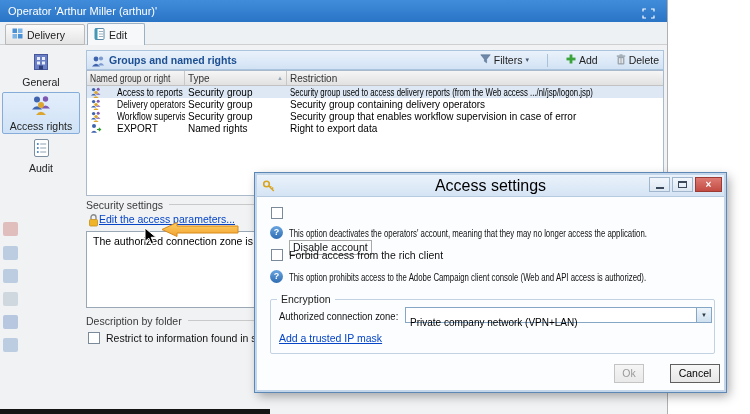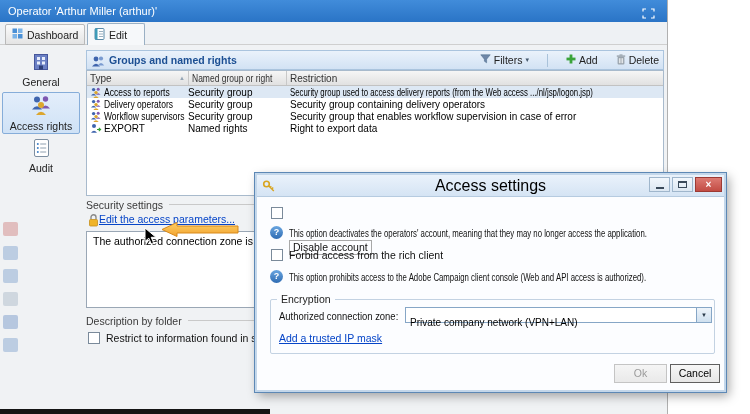--- a/index.html
+++ b/index.html
@@ -26,21 +26,21 @@
   .toolbtn{display:flex;align-items:center;gap:3px;white-space:nowrap;cursor:default;}
   .vsep{width:1px;height:13px;background:#a9c2da;}
   .caret{font-size:7px;color:#44586c;}
   
   .table{left:86px;top:70px;width:578px;height:126px;background:#fff;border:1px solid #a8bacc;}
   .thead{display:flex;height:15px;background:linear-gradient(#f6f6f6,#e1e1e1);border-bottom:1px solid #c2c2c2;font-size:10px;color:#333;}
   .th{display:flex;align-items:center;padding:0 3px;border-right:1px solid #c8c8c8;overflow:hidden;white-space:nowrap;}
   .sort{margin-left:auto;font-size:6px;color:#94a4b4;padding-left:2px;}
   .trow{display:flex;height:12px;align-items:center;font-size:10px;color:#000;}
   .trow.selected{background:#dde8f4;}
-  .td{display:flex;align-items:center;padding:0 3px;height:100%;overflow:hidden;white-space:nowrap;}
+  .td{display:flex;align-items:center;padding:0 3px;height:100%;overflow:hidden;white-space:nowrap;gap:13px;}
   .td svg{flex:none;margin-right:2px;}
   .sq78{display:inline-block;transform:scaleX(.78);transform-origin:0 50%;white-space:nowrap;}
   .sq85{display:inline-block;transform:scaleX(.85);transform-origin:0 50%;white-space:nowrap;}
   .sq90{display:inline-block;transform:scaleX(.9);transform-origin:0 50%;white-space:nowrap;}
   
   .sectionrow{display:flex;align-items:center;font-size:10.5px;color:#3a3a3a;white-space:nowrap;}
   .rule{flex:1;height:1px;background:#c9c9c9;margin-left:6px;}
   .link{color:#0645c8;text-decoration:underline;font-size:10.5px;white-space:nowrap;}
   .secbox{border:1px solid #9aa7b5;background:#fff;font-size:10.5px;color:#000;padding:3px 6px;white-space:nowrap;overflow:hidden;}
   .cb{width:12px;height:12px;background:#fff;border:1px solid #7a8a9a;flex:none;}
@@ -84,21 +84,21 @@
     </div>
 
     <div class="abs tabstrip"></div>
     <div class="abs tab tab-inactive" style="left:5px;top:24px;width:80px;height:21px;">
       <span><svg width="11" height="11" viewBox="0 0 11 11">
             <rect x="0.5" y="0.5" width="4.5" height="4.5" fill="#4a90d6"></rect>
             <rect x="6" y="0.5" width="4.5" height="4.5" fill="#7ab3e8"></rect>
             <rect x="0.5" y="6" width="4.5" height="4.5" fill="#7ab3e8"></rect>
             <rect x="6" y="6" width="4.5" height="4.5" fill="#4a90d6"></rect>
           </svg></span>
-      <span>Dashboard</span>
+      <span>Delivery</span>
     </div>
     <div class="abs tab tab-active" style="left:87px;top:23px;width:58px;height:22px;">
       <span><svg width="11" height="12" viewBox="0 0 11 12">
             <rect x="1" y="0.5" width="9" height="11" rx="1" fill="#fff" stroke="#5b8aa8"></rect>
             <rect x="1" y="0.5" width="2.5" height="11" fill="#3e9bb8"></rect>
             <line x1="5" y1="3.5" x2="9" y2="3.5" stroke="#9ab0c0"></line>
             <line x1="5" y1="6" x2="9" y2="6" stroke="#9ab0c0"></line>
             <line x1="5" y1="8.5" x2="9" y2="8.5" stroke="#9ab0c0"></line>
           </svg></span>
       <span>Edit</span>
@@ -174,26 +174,26 @@
                 <line x1="5" y1="4.2" x2="5" y2="9.2" stroke="#fff" stroke-width="0.8"></line>
                 <line x1="6.6" y1="4.2" x2="6.6" y2="9.2" stroke="#fff" stroke-width="0.8"></line>
               </svg></span>
           <span>Delete</span>
         </span>
       </span>
     </div>
 
     <div class="abs table">
       <div class="thead">
+        <div class="th" style="width:98px;">
+          <span class="sq85">Named group or right</span>
+          <span class="sort">▲</span>
+        </div>
         <div class="th" style="width:102px;">
           <span>Type</span>
-          <span class="sort">▲</span>
-        </div>
-        <div class="th" style="width:98px;">
-          <span class="sq85">Named group or right</span>
           <span class="sort">▲</span>
         </div>
         <div class="th" style="width:376px;border-right:none;">
           <span>Restriction</span>
         </div>
       </div>
       <div class="trow selected">
         <div class="td" style="width:98px;">
             <svg width="12" height="11" viewBox="0 0 12 11">
               <circle cx="3.6" cy="2.6" r="1.7" fill="#3f64ad"></circle>
@@ -348,19 +348,19 @@
 
     <div class="abs gbox" style="left:13px;top:124px;width:445px;height:55px;"></div>
     <span class="abs gboxlabel" style="left:20px;top:118px;">Encryption</span>
     <span class="abs dlabel" style="left:22px;top:135px;"><span class="sq90">Authorized connection zone:</span></span>
     <div class="abs combo" style="left:148px;top:132px;width:307px;height:16px;">
       <span class="combovalue">Private company network (VPN+LAN)</span>
       <span class="comboarrow"><span>▼</span></span>
     </div>
     <span class="abs link" style="left:22px;top:157px;">Add a trusted IP mask</span>
 
-    <div class="abs btn btn-ok" style="left:357px;top:189px;width:53px;height:19px;">Ok</div>
+    <div class="abs btn btn-ok" style="left:357px;top:189px;width:30px;height:19px;">Ok</div>
     <div class="abs btn btn-cancel" style="left:413px;top:189px;width:50px;height:19px;">Cancel</div>
   </div>
 
   <div class="abs" style="left:0;top:409px;width:270px;height:5px;background:#141414;z-index:40;"></div>
 
 </div>
 
 </body></html>

